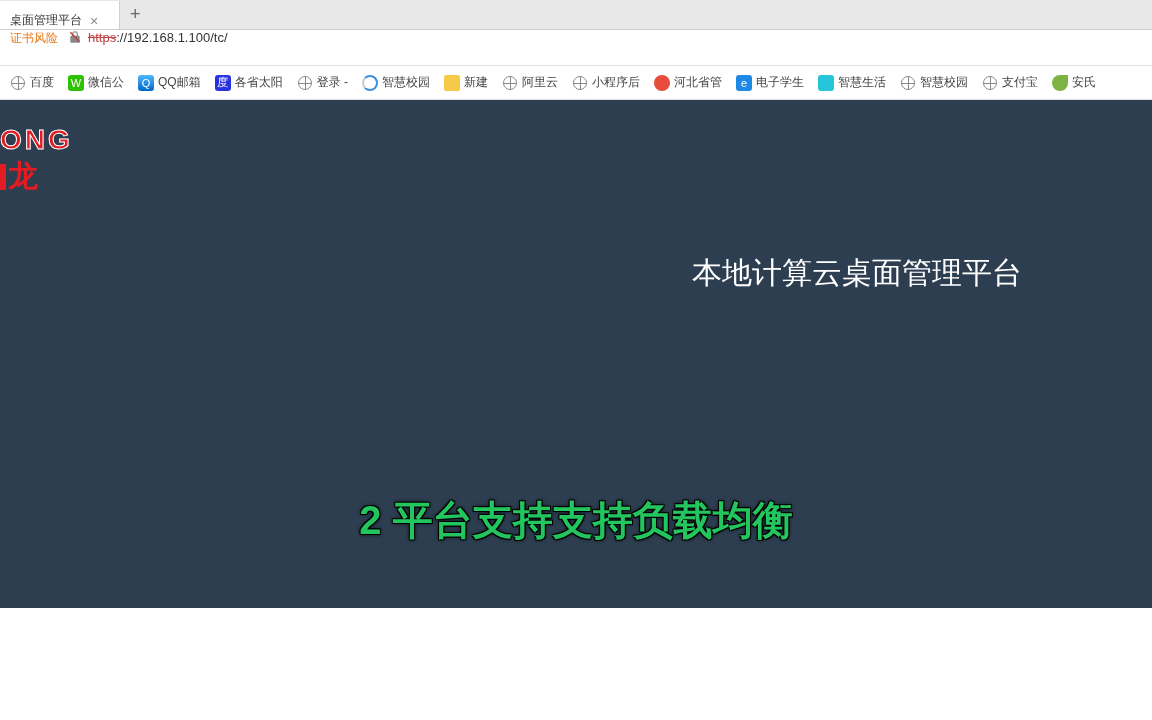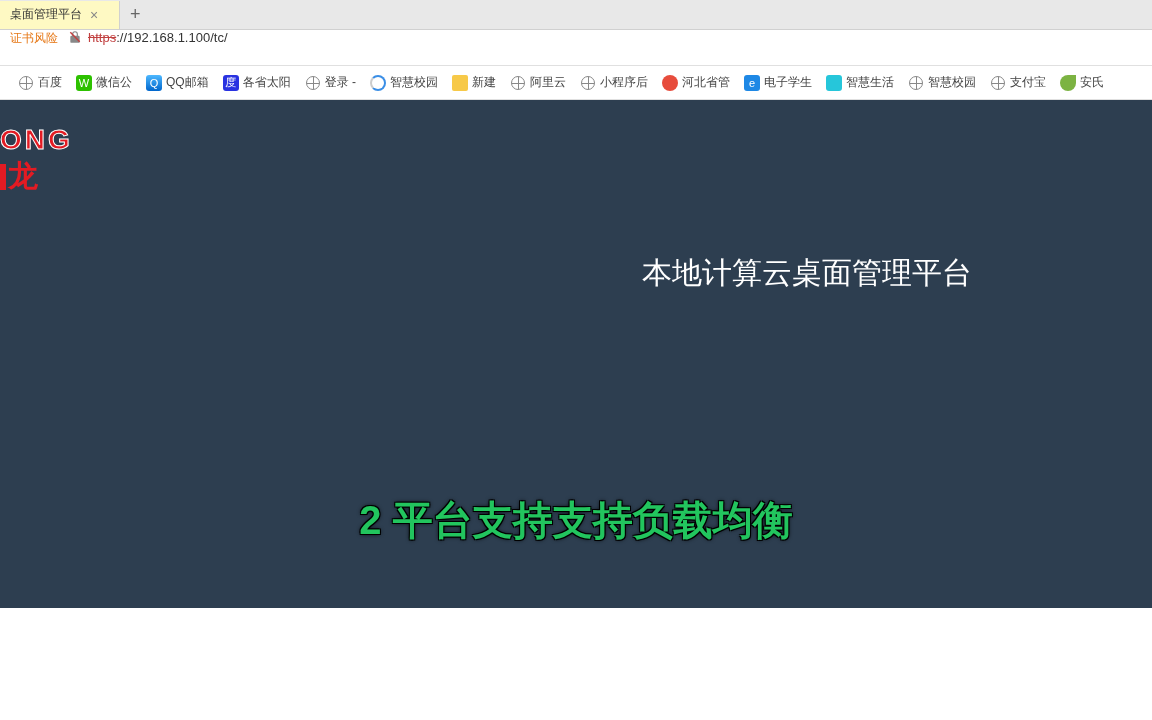--- a/index.html
+++ b/index.html
@@ -1,42 +1,42 @@
 <!DOCTYPE html>
 <html><head>
 <meta charset="utf-8">
 <style>
 * { margin: 0; padding: 0; box-sizing: border-box; font-family: "Microsoft YaHei", Arial, sans-serif; }
 body { width: 1152px; height: 720px; overflow: hidden; background: #fff; }
 
 .tabs-bar { height: 30px; background: #e8e8e8; display: flex; align-items: center; border-bottom: 1px solid #d0d0d0; }
-.tab { height: 28px; background: #fef9c3; display: flex; align-items: center; padding: 0 10px; font-size: 12px; color: #333; border-right: 1px solid #d0d0d0; min-width: 120px; }
+.tab { height: 28px; background: #ffffff; display: flex; align-items: flex-end; padding: 0 10px; font-size: 12px; color: #333; border-right: 1px solid #d0d0d0; min-width: 120px; }
 .tab-close { margin-left: 8px; color: #888; cursor: pointer; font-size: 14px; }
 .new-tab { margin-left: 10px; color: #666; font-size: 18px; cursor: pointer; }
 
 .addr-bar { height: 36px; background: #fff; display: flex; align-items: flex-start; padding: 0 10px; border-bottom: 1px solid #e0e0e0; }
 .cert-warn { color: #e67817; font-size: 12px; margin-right: 10px; }
 .lock-icon { width: 14px; height: 14px; margin-right: 6px; display: inline-flex; align-items: center; justify-content: center; }
 .lock-icon svg { width: 14px; height: 14px; }
 .url { font-size: 13px; color: #999; }
 .url .struck { text-decoration: line-through; color: #c14040; }
 .url .host { color: #333; }
 
-.bm-bar { height: 34px; background: #fff; display: flex; align-items: center; padding: 0 18px; border-bottom: 1px solid #e0e0e0; gap: 14px; overflow: hidden; }
+.bm-bar { height: 34px; background: #fff; display: flex; align-items: center; padding: 0 10px; border-bottom: 1px solid #e0e0e0; gap: 14px; overflow: hidden; }
 .bm { display: flex; align-items: center; font-size: 12px; color: #444; cursor: pointer; white-space: nowrap; gap: 4px; }
 .bm .ico { width: 16px; height: 16px; display: inline-flex; align-items: center; justify-content: center; font-size: 11px; border-radius: 3px; }
 
 .page { position: relative; width: 100%; height: 508px; background: #2d3e50; }
 .logo { position: absolute; top: 24px; left: 0; }
 .logo-top { font-family: Arial, sans-serif; font-weight: 900; font-size: 28px; letter-spacing: 3px; color: #e31b23; -webkit-text-stroke: 1px #fff; }
 .logo-bot { font-weight: 700; font-size: 30px; color: #e31b23; display: flex; align-items: center; gap: 2px; }
 .logo-bot .bar { width: 6px; height: 26px; background: #e31b23; display: inline-block; }
 
 .login { position: absolute; left: 642px; top: 150px; width: 380px; }
-.heading { color: #fff; font-size: 30px; text-align: left; line-height: 1.5; font-weight: 400; }
+.heading { color: #fff; font-size: 30px; text-align: right; line-height: 1.5; font-weight: 400; }
 .form { margin-top: 30px; padding: 0 24px; }
 .label { color: #fff; font-size: 17px; margin-bottom: 14px; margin-top: 22px; }
 .input { width: 100%; height: 50px; background: #fff; border: 2px solid #1a7de0; font-size: 16px; padding: 0 10px; }
 .input.pw { border-color: #b0b0b0; border-width: 1px; }
 .btn { width: 100%; height: 48px; background: #1a7de0; color: #fff; font-size: 17px; border: none; cursor: pointer; margin-top: 24px; }
 
 .caption { position: absolute; left: 50%; transform: translateX(-50%); bottom: 60px; font-size: 40px; font-weight: 600; color: #22c55e; text-shadow: -1px -1px 0 #000, 1px -1px 0 #000, -1px 1px 0 #000, 1px 1px 0 #000, 0 0 4px #000; white-space: nowrap; }
 
 .globe { width:14px; height:14px; border:1.5px solid #888; border-radius:50%; position:relative; }
 .globe::before { content:''; position:absolute; top:0; bottom:0; left:50%; width:1px; background:#888; }

